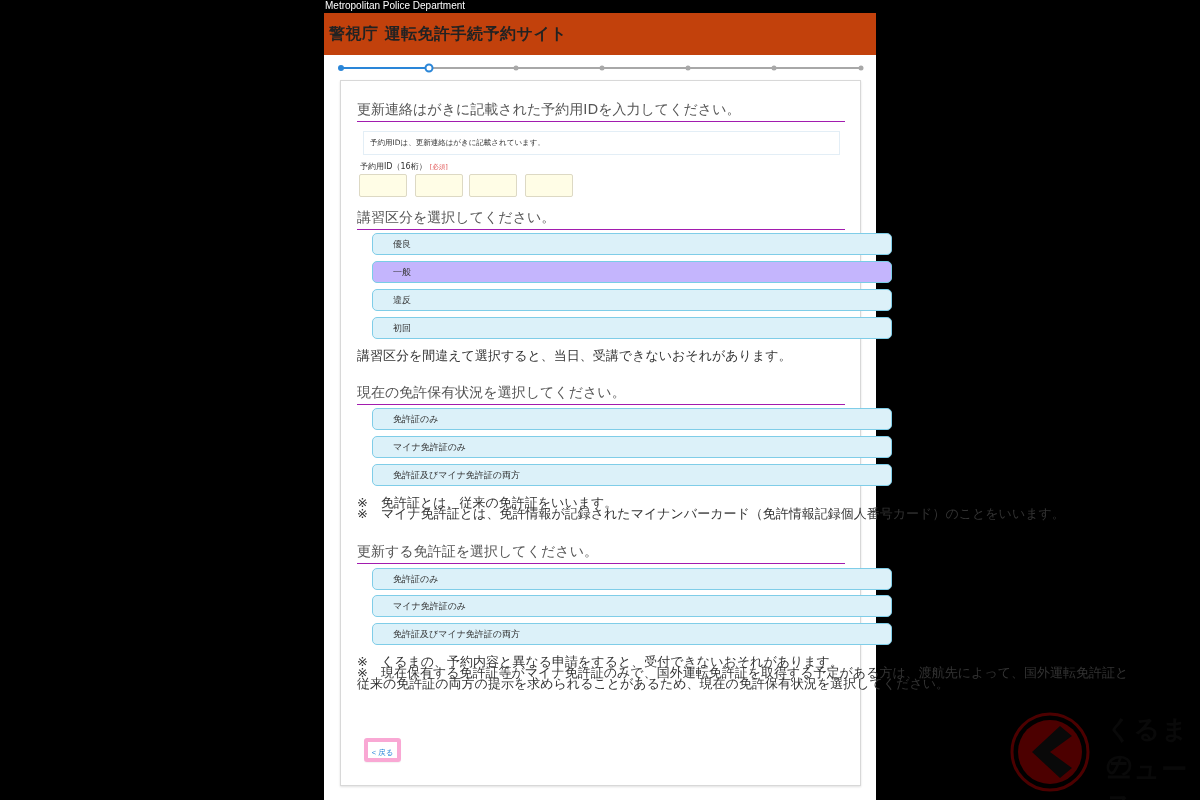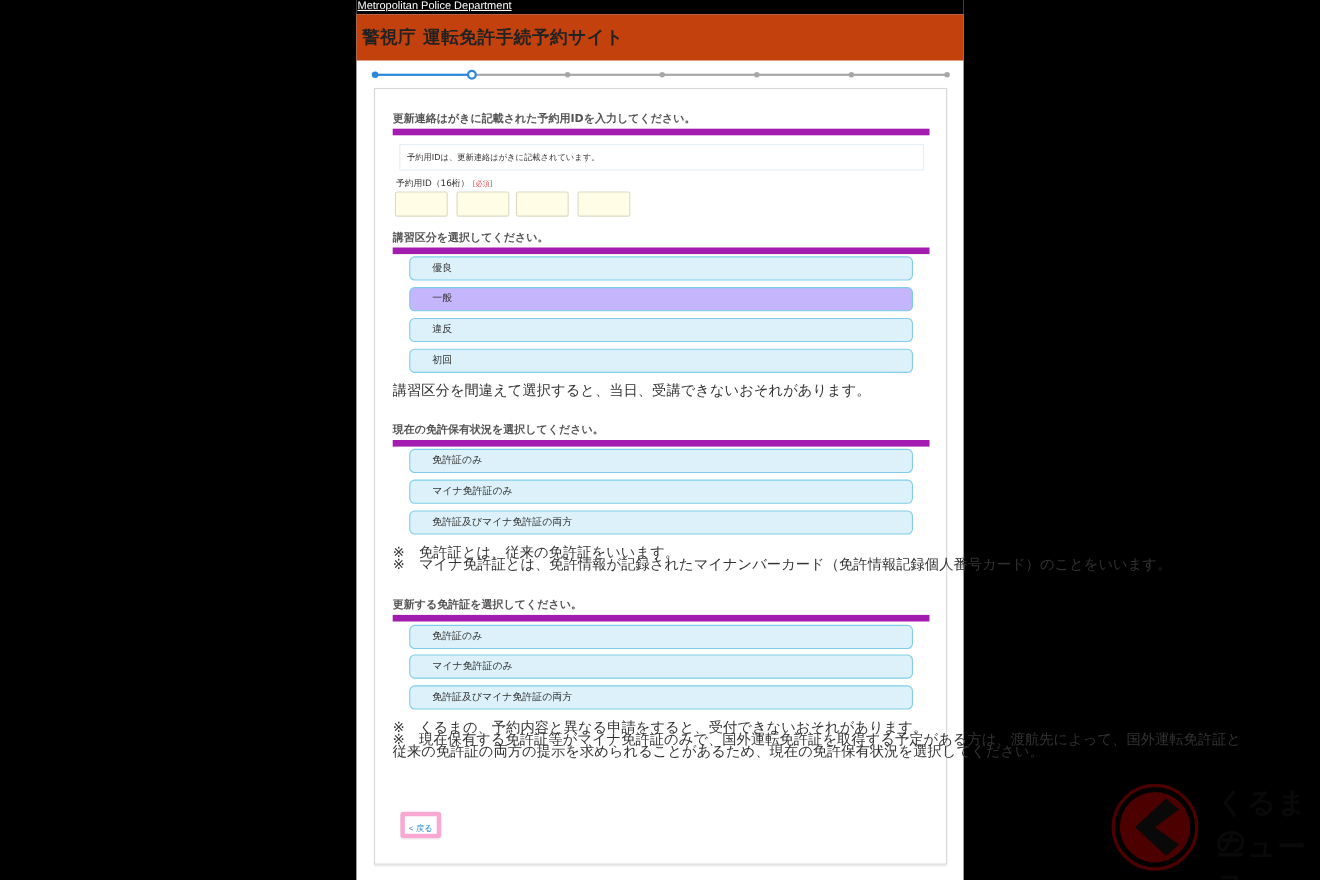--- a/index.html
+++ b/index.html
@@ -1,44 +1,44 @@
 <!DOCTYPE html>
 <html><head>
 <meta charset="utf-8">
 <style>
   * { box-sizing: border-box; margin: 0; padding: 0; }
   html, body { width: 1200px; height: 800px; background: #000; overflow: hidden; }
   body { font-family: "DejaVu Sans", "Liberation Sans", sans-serif; position: relative; }
 
   .page { position: absolute; left: 324px; top: 0; width: 552px; height: 800px; background: #fff; }
-  .topbar { height: 13px; background: #000; color: #fff; font-size: 10px; line-height: 12px; padding-left: 1px; font-family: "Liberation Sans", sans-serif; text-decoration: underline; }
+  .topbar { height: 13px; background: #000; color: #fff; font-size: 10px; line-height: 12px; padding-left: 1px; font-family: "Liberation Sans", sans-serif; }
   .header { height: 42px; background: #c2410c; display: flex; align-items: center; padding-left: 5px; }
   .header-title { font-size: 16px; font-weight: bold; color: #222; letter-spacing: 0.5px; }
 
   .progress { position: relative; height: 26px; }
   .progress-line { position: absolute; top: 12px; height: 2px; }
   .progress-line.done { left: 17px; width: 88px; background: #2a86d8; }
   .progress-line.todo { left: 105px; width: 432px; background: #a8a8a8; }
   .step { position: absolute; top: 13px; border-radius: 50%; transform: translate(-50%, -50%); }
   .step.done { width: 6px; height: 6px; background: #2a86d8; }
   .step.current { width: 9px; height: 9px; background: #fff; border: 2px solid #2a86d8; }
   .step.todo { width: 5px; height: 5px; background: #a8a8a8; }
 
   .card { position: absolute; left: 16px; top: 80px; width: 521px; height: 706px; border: 1px solid #d8d8d8; box-shadow: 0 1px 2px rgba(0,0,0,0.12); background: #fff; }
 
-  .section-title { position: absolute; left: 16px; width: 488px; font-size: 10px; font-weight: bold; color: #555; padding-bottom: 2px; border-bottom: 6px solid #a21caf; }
+  .section-title { position: absolute; left: 16px; width: 488px; font-size: 14px; font-weight: normal; color: #555; padding-bottom: 2px; border-bottom: 1px solid #a21caf; }
 
   .info-box { position: absolute; left: 22px; top: 50px; width: 477px; height: 24px; border: 1px solid #e3eef6; font-size: 7.5px; color: #333; line-height: 22px; padding-left: 6px; }
 
   .id-label { position: absolute; left: 19px; top: 80px; font-size: 8px; color: #333; }
   .id-label .req { color: #e05050; font-size: 6.5px; margin-left: 3px; }
 
   .id-input { position: absolute; top: 93px; width: 48px; height: 23px; background: #fffde6; border: 1px solid #ddd9c4; border-radius: 2px; }
 
-  .option { position: absolute; left: 31px; width: 458px; height: 22px; background: #dcf1f9; border: 1px solid #7fcde8; border-radius: 5px; font-size: 9px; color: #333; line-height: 20px; padding-left: 20px; cursor: pointer; }
+  .option { position: absolute; left: 31px; width: 520px; height: 22px; background: #dcf1f9; border: 1px solid #7fcde8; border-radius: 5px; font-size: 9px; color: #333; line-height: 20px; padding-left: 20px; cursor: pointer; }
   .option.selected { background: #c4b5fd; border-color: #79cde6; }
 
   .note { position: absolute; left: 16px; font-size: 13px; color: #333; line-height: 11px; }
   .note-line { display: block; white-space: nowrap; }
 
   .back-button { position: absolute; left: 23px; top: 657px; width: 37px; height: 24px; border: 4px solid #f9a8d4; border-radius: 3px; background: #fff; font-size: 7.5px; color: #2a86d8; line-height: 22px; text-align: center; box-shadow: 0 1px 1px rgba(0,0,0,0.05); }
 
   .watermark { position: absolute; left: 1010px; top: 710px; width: 185px; height: 85px; opacity: 0.55; }
   .wm-text { position: absolute; left: 96px; font-size: 26px; font-weight: bold; color: #111; letter-spacing: 1px; }
 </style>

